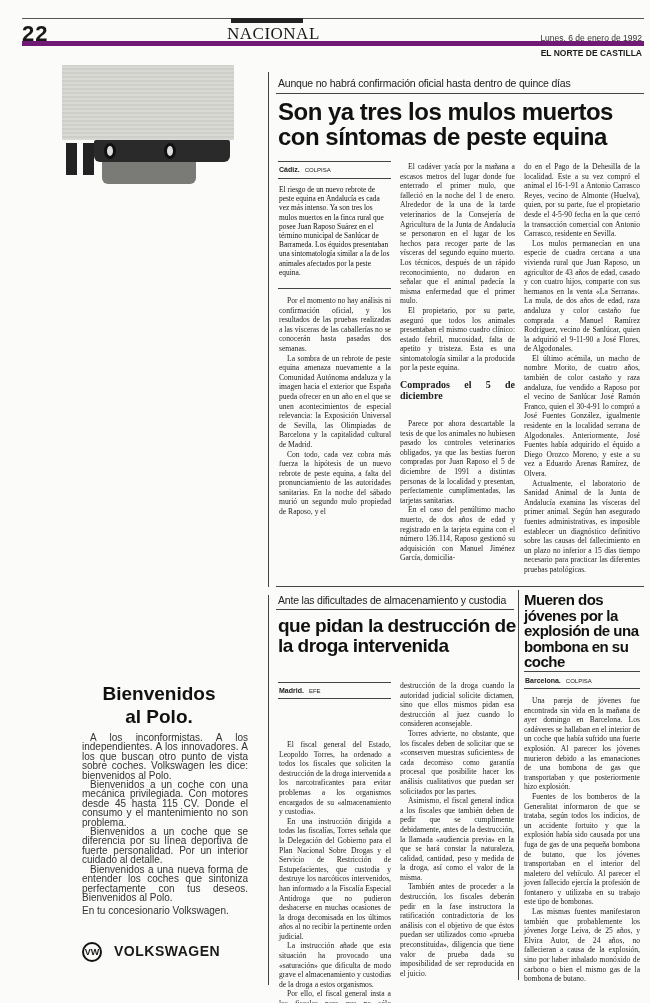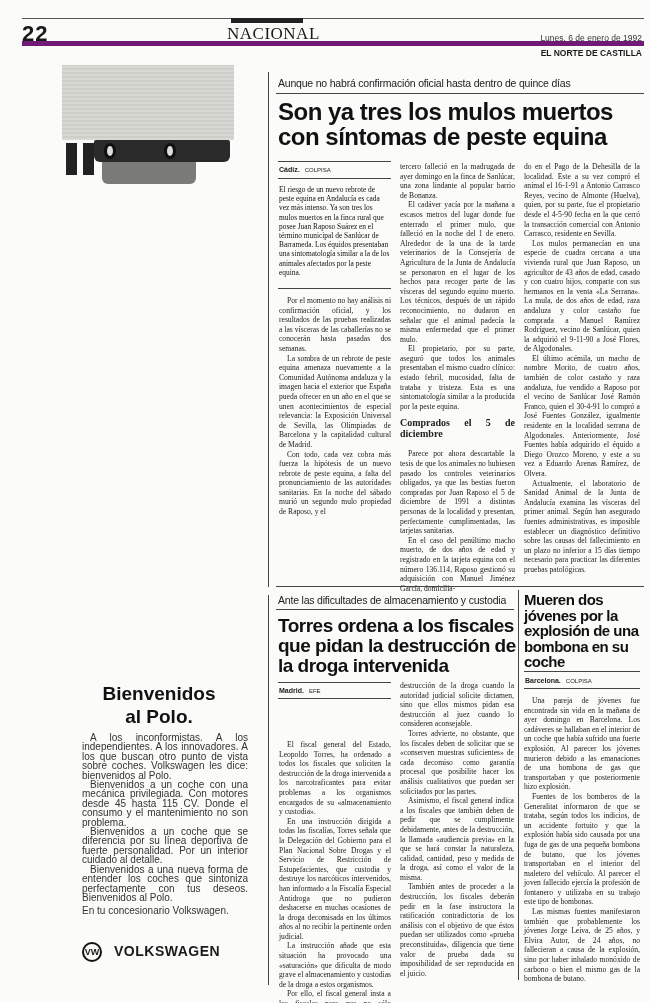--- a/index.html
+++ b/index.html
@@ -29,21 +29,21 @@
   .vline { position: absolute; width: 1px; background: #444; }
   .hline { position: absolute; height: 1px; background: #444; }
 
   .kicker { position: absolute; font-family: "Liberation Sans", sans-serif; font-size: 10.5px; color: #222; letter-spacing: -0.2px; }
   .headline { position: absolute; font-family: "Liberation Sans", sans-serif; font-weight: bold; color: #111; letter-spacing: -0.5px; line-height: 1.05; }
   .byline { position: absolute; font-family: "Liberation Sans", sans-serif; font-size: 6px; color: #222; }
   .byline b { font-size: 7px; margin-right: 5px; }
   .col { position: absolute; font-size: 7.6px; line-height: 9.6px; text-align: justify; color: #222; }
   .col p { text-indent: 8px; }
   .lead { position: absolute; font-size: 7.4px; line-height: 9.2px; font-weight: normal; color: #111; }
-  .subhead { font-weight: bold; font-size: 10px; line-height: 11px; margin: 6px 0 10px 0; text-indent: 0 !important; }
+  .subhead { font-weight: bold; font-size: 10px; line-height: 11px; margin: 6px 0 18px 0; text-indent: 0 !important; }
 
   .ad-title { position: absolute; left: 74px; top: 682px; width: 170px; text-align: center;
     font-family: "Liberation Sans", sans-serif; font-weight: bold; font-size: 19px; line-height: 23px; color: #111; }
   .ad-body { position: absolute; left: 82px; top: 733px; width: 166px; font-family: Liberation Sans, sans-serif;
     font-size: 10px; line-height: 9.4px; text-align: justify; color: #333; }
   .ad-body p { text-indent: 8px; }
   .ad-logo-row { position: absolute; left: 82px; top: 942px; width: 170px; height: 22px; }
   .vw-logo { position: absolute; left: 0; top: 0; width: 20px; height: 20px; border: 2px solid #111; border-radius: 50%;
     font-family: "Liberation Sans", sans-serif; font-weight: bold; font-size: 9px; text-align: center; line-height: 16px; }
   .vw-name { position: absolute; left: 32px; top: 1px; font-family: "Liberation Sans", sans-serif; font-weight: bold; font-size: 14px; letter-spacing: 0.5px; }
@@ -81,40 +81,38 @@
 </div>
 <div class="hline" style="left:278px; top:178px; width:113px;"></div>
 <div class="lead" style="left:279px; top:185px; width:112px;">El riesgo de un nuevo rebrote de peste equina en Andalucía es cada vez más intenso. Ya son tres los mulos muertos en la finca rural que posee Juan Raposo Suárez en el término municipal de Sanlúcar de Barrameda. Los équidos presentaban una sintomatología similar a la de los animales afectados por la peste equina.</div>
 <div class="hline" style="left:278px; top:288px; width:113px;"></div>
 <div class="col" style="left:279px; top:296px; width:112px;">
   <p>Por el momento no hay análisis ni confirmación oficial, y los resultados de las pruebas realizadas a las vísceras de las caballerías no se conocerán hasta pasadas dos semanas.</p>
   <p>La sombra de un rebrote de peste equina amenaza nuevamente a la Comunidad Autónoma andaluza y la imagen hacia el exterior que España pueda ofrecer en un año en el que se unen acontecimientos de especial relevancia: la Exposición Universal de Sevilla, las Olimpiadas de Barcelona y la capitalidad cultural de Madrid.</p>
   <p>Con todo, cada vez cobra más fuerza la hipótesis de un nuevo rebrote de peste equina, a falta del pronunciamiento de las autoridades sanitarias. En la noche del sábado murió un segundo mulo propiedad de Raposo, y el</p>
 </div>
 <div class="col" style="left:400px; top:162px; width:115px;">
-  <p style="text-indent:0">tercero falleció en la madrugada de ayer domingo en la finca de Sanlúcar, una zona lindante al popular barrio de Bonanza.</p>
   <p>El cadáver yacía por la mañana a escasos metros del lugar donde fue enterrado el primer mulo, que falleció en la noche del 1 de enero. Alrededor de la una de la tarde veterinarios de la Consejería de Agricultura de la Junta de Andalucía se personaron en el lugar de los hechos para recoger parte de las vísceras del segundo equino muerto. Los técnicos, después de un rápido reconocimiento, no dudaron en señalar que el animal padecía la misma enfermedad que el primer mulo.</p>
-  <p>El propietario, por su parte, aseguró que todos los animales presentaban el mismo cuadro clínico: estado febril, mucosidad, falta de trataba y tristeza. Esta es una sintomatología similar a la producida por la peste equina.</p>
+  <p>El propietario, por su parte, aseguró que todos los animales presentaban el mismo cuadro clínico: estado febril, mucosidad, falta de apetito y tristeza. Esta es una sintomatología similar a la producida por la peste equina.</p>
   <p class="subhead">Comprados el 5 de diciembre</p>
   <p>Parece por ahora descartable la tesis de que los animales no hubiesen pasado los controles veterinarios obligados, ya que las bestias fueron compradas por Juan Raposo el 5 de diciembre de 1991 a distintas personas de la localidad y presentan, perfectamente cumplimentadas, las tarjetas sanitarias.</p>
   <p>En el caso del penúltimo macho muerto, de dos años de edad y registrado en la tarjeta equina con el número 136.114, Raposo gestionó su adquisición con Manuel Jiménez García, domicilia-</p>
 </div>
 <div class="col" style="left:524px; top:162px; width:116px;">
   <p style="text-indent:0">do en el Pago de la Dehesilla de la localidad. Este a su vez compró el animal el 16-1-91 a Antonio Carrasco Reyes, vecino de Almonte (Huelva), quien, por su parte, fue el propietario desde el 4-5-90 fecha en la que cerró la transacción comercial con Antonio Carrasco, residente en Sevilla.</p>
   <p>Los mulos permanecían en una especie de cuadra cercana a una vivienda rural que Juan Raposo, un agricultor de 43 años de edad, casado y con cuatro hijos, comparte con sus hermanos en la venta «La Serrana». La mula, de dos años de edad, raza andaluza y color castaño fue comprada a Manuel Ramírez Rodríguez, vecino de Sanlúcar, quien la adquirió el 9-11-90 a José Flores, de Algodonales.</p>
   <p>El último acémila, un macho de nombre Morito, de cuatro años, también de color castaño y raza andaluza, fue vendido a Raposo por el vecino de Sanlúcar José Ramón Franco, quien el 30-4-91 lo compró a José Fuentes González, igualmente residente en la localidad serrana de Algodonales. Anteriormente, José Fuentes había adquirido el équido a Diego Orozco Moreno, y este a su vez a Eduardo Arenas Ramírez, de Olvera.</p>
   <p>Actualmente, el laboratorio de Sanidad Animal de la Junta de Andalucía examina las vísceras del primer animal. Según han asegurado fuentes administrativas, es imposible establecer un diagnóstico definitivo sobre las causas del fallecimiento en un plazo no inferior a 15 días tiempo necesario para practicar las diferentes pruebas patológicas.</p>
 </div>
 <div class="hline" style="left:276px; top:586px; width:368px;"></div>
 
 <div class="vline" style="left:268px; top:595px; height:390px;"></div>
 <div class="kicker" style="left:278px; top:594px;text-align:center;">Ante las dificultades de almacenamiento y custodia</div>
 <div class="hline" style="left:276px; top:609px; width:238px;"></div>
 <div class="headline" style="left:278px; top:616px; font-size:19px; line-height:20px; width:240px;">
-  <div>Torres ordena a los fiscales</div>
   <div>que pidan la destrucción de</div>
   <div>la droga intervenida</div>
 </div>
 <div class="hline" style="left:278px; top:682px; width:113px;"></div>
 <div class="byline" style="left:279px; top:687px;">
   <b>Madrid.</b><span>EFE</span>
 </div>
 <div class="hline" style="left:278px; top:698px; width:113px;"></div>
 <div class="col" style="left:279px; top:704px; width:112px;margin-top:36px;">
   <p>El fiscal general del Estado, Leopoldo Torres, ha ordenado a todos los fiscales que soliciten la destrucción de la droga intervenida a los narcotraficantes para evitar problemas a los organismos encargados de su «almacenamiento y custodia».</p>

